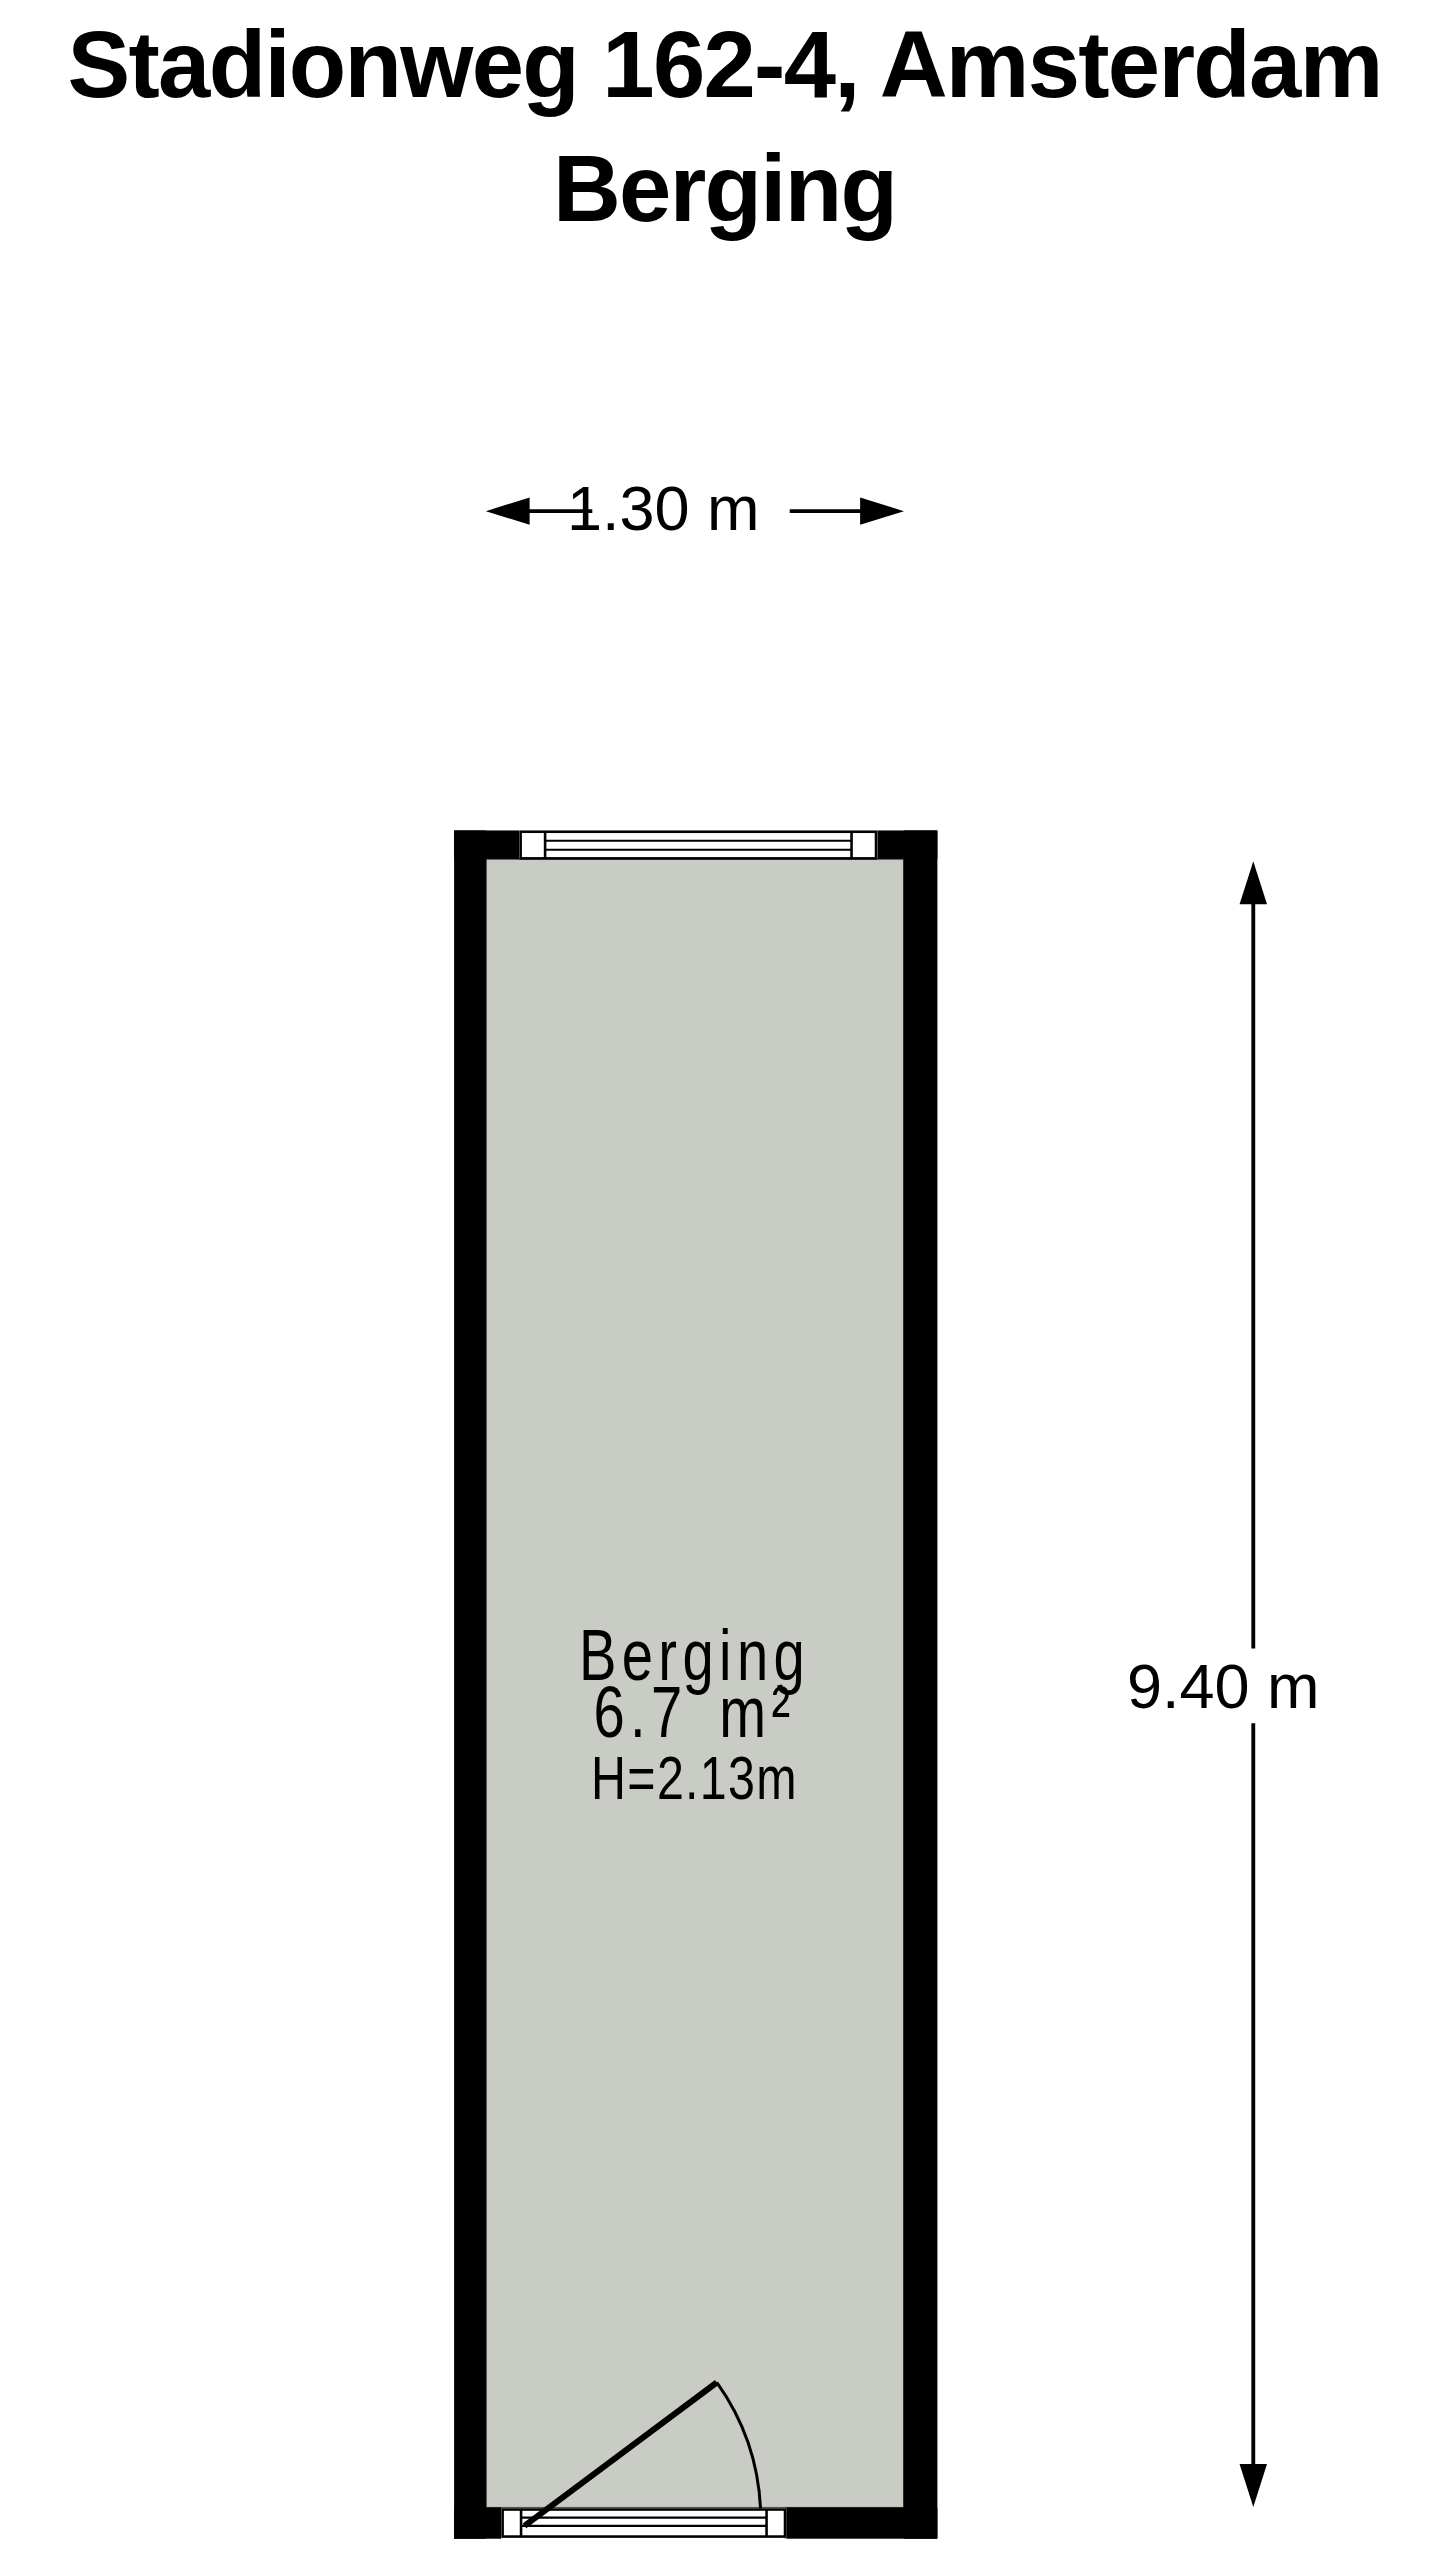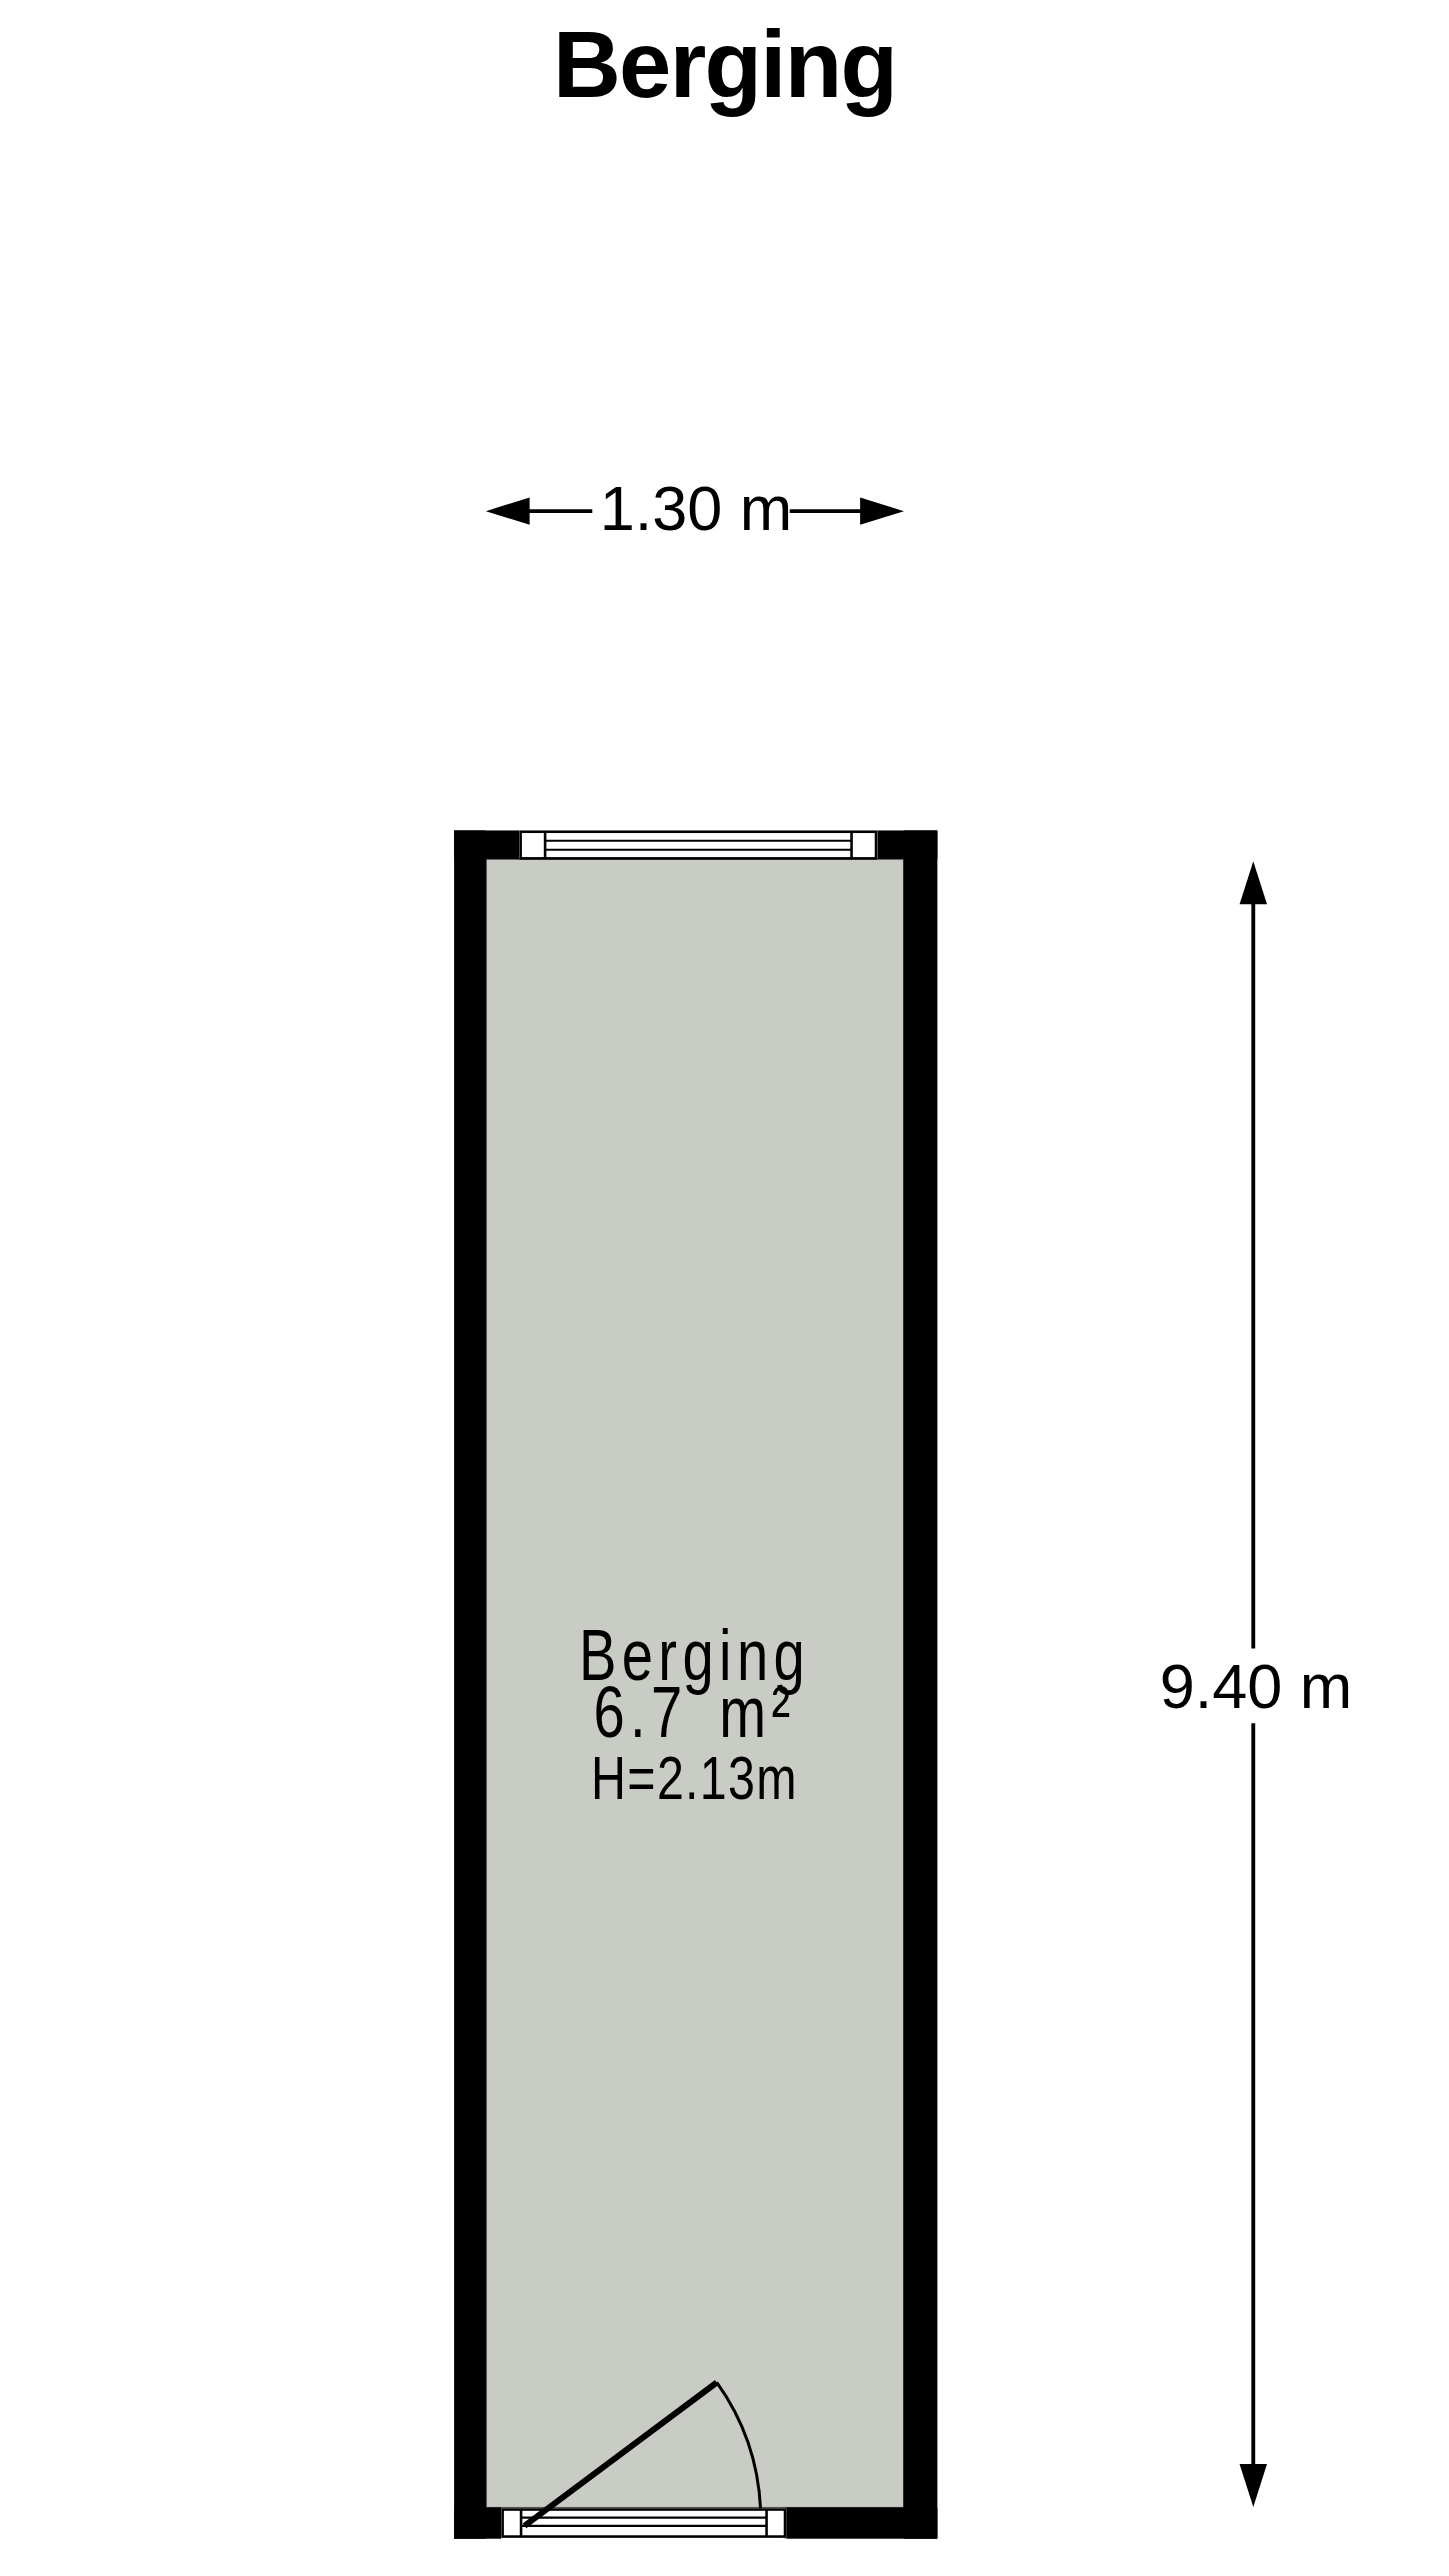--- a/index.html
+++ b/index.html
@@ -27,21 +27,20 @@
     font-size: 94px;
     line-height: 124px;
     letter-spacing: -1.7px;
     white-space: nowrap;
   }
 
   
   .dim-label {
     font-size: 63px;
     line-height: 63px;
-    text-align: center;
     white-space: nowrap;
   }
   .dim-width-label  { left: 567px;  top: 477px;  width: 258px; }
   .dim-height-label { left: 1127px; top: 1655px; width: 258px; }
 
   
   .room-label {
     left: 477px;
     width: 435px;
     text-align: center;
@@ -73,20 +72,21 @@
     left: 0;
     top: 0;
     width: 1449px;
     height: 2576px;
   }
 </style>
 </head>
 <body>
 
 <div class="abs title-block">
+  <div>Stadionweg 162-4, Amsterdam</div>
   <div>Berging</div>
 </div>
 
 <svg class="abs plan" viewBox="0 0 1688 3000" xmlns="http://www.w3.org/2000/svg">
 
   <rect x="566" y="1000" width="487" height="1921" fill="#c9ccc4" stroke="#2b2b2b" stroke-width="2"></rect>
 
   <g fill="#000000">
     <rect x="529" y="967" width="37" height="1990" fill="#000000"></rect>
     <rect x="1053" y="967" width="39" height="1990" fill="#000000"></rect>

